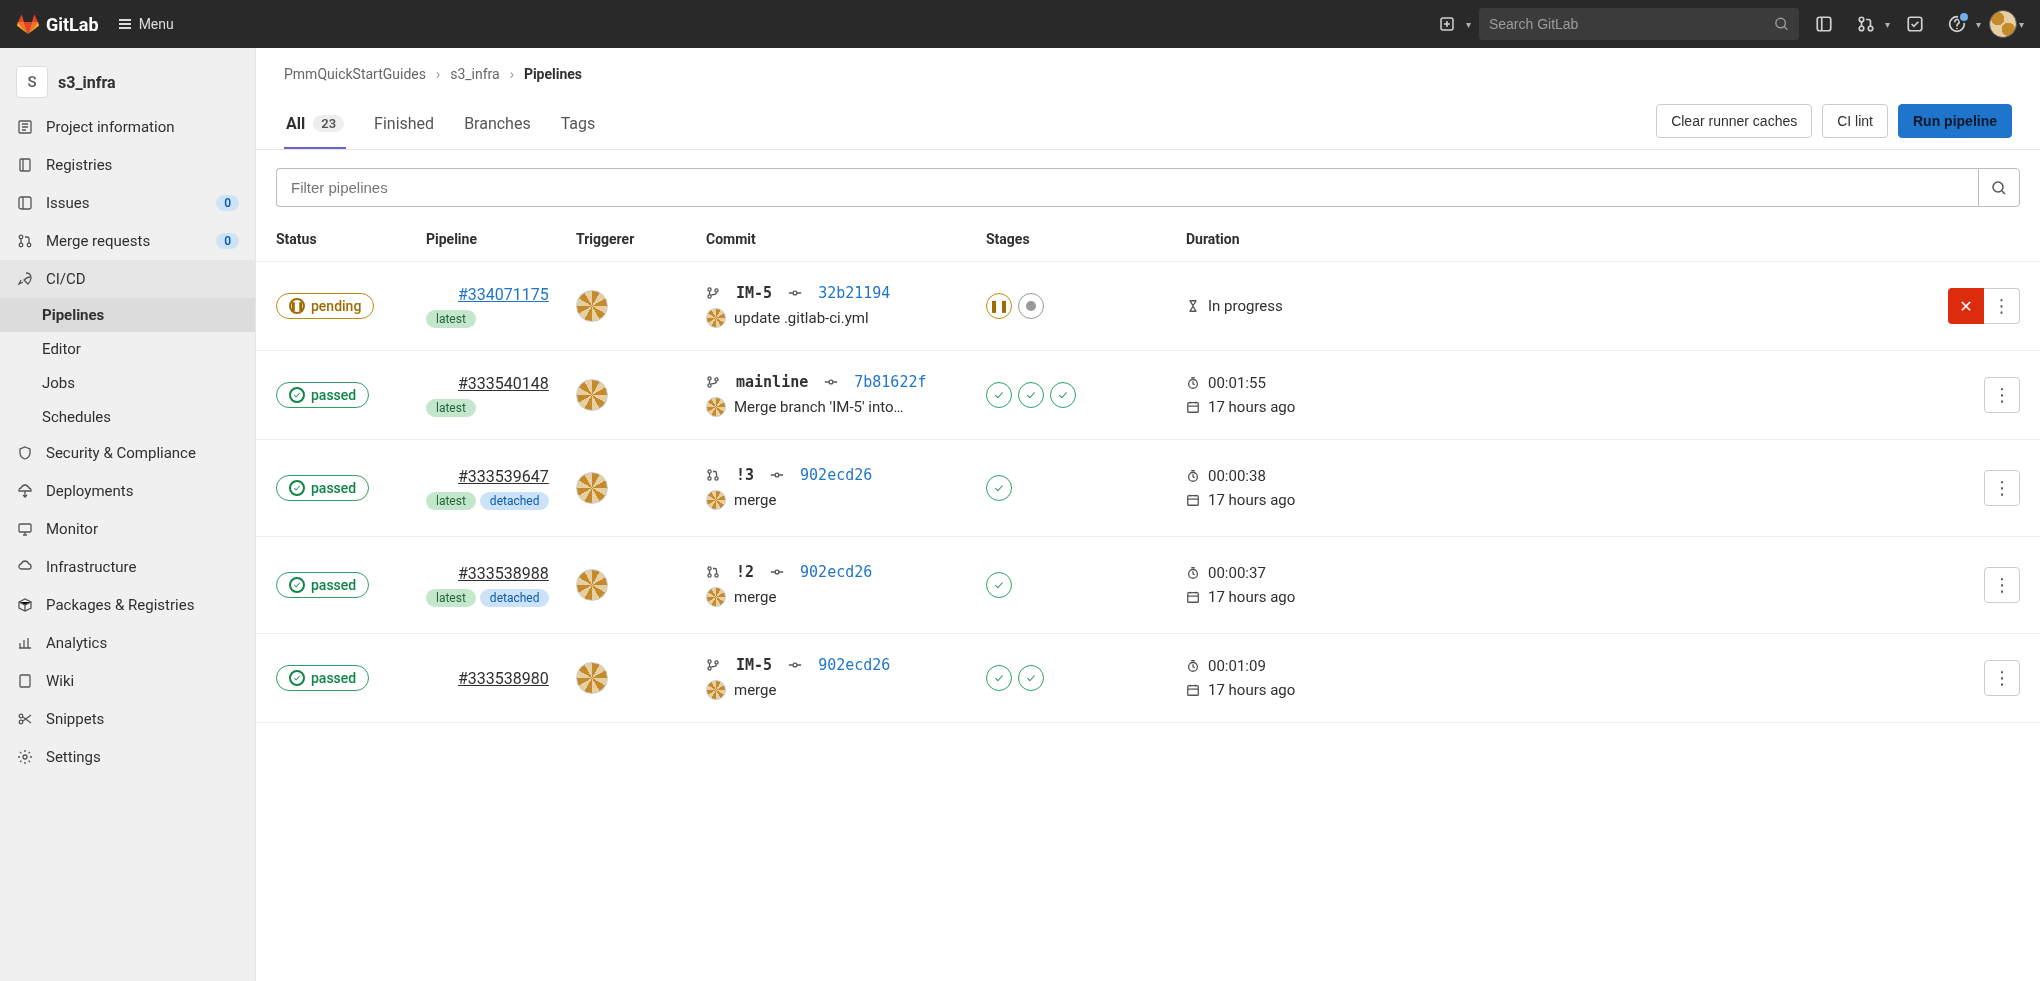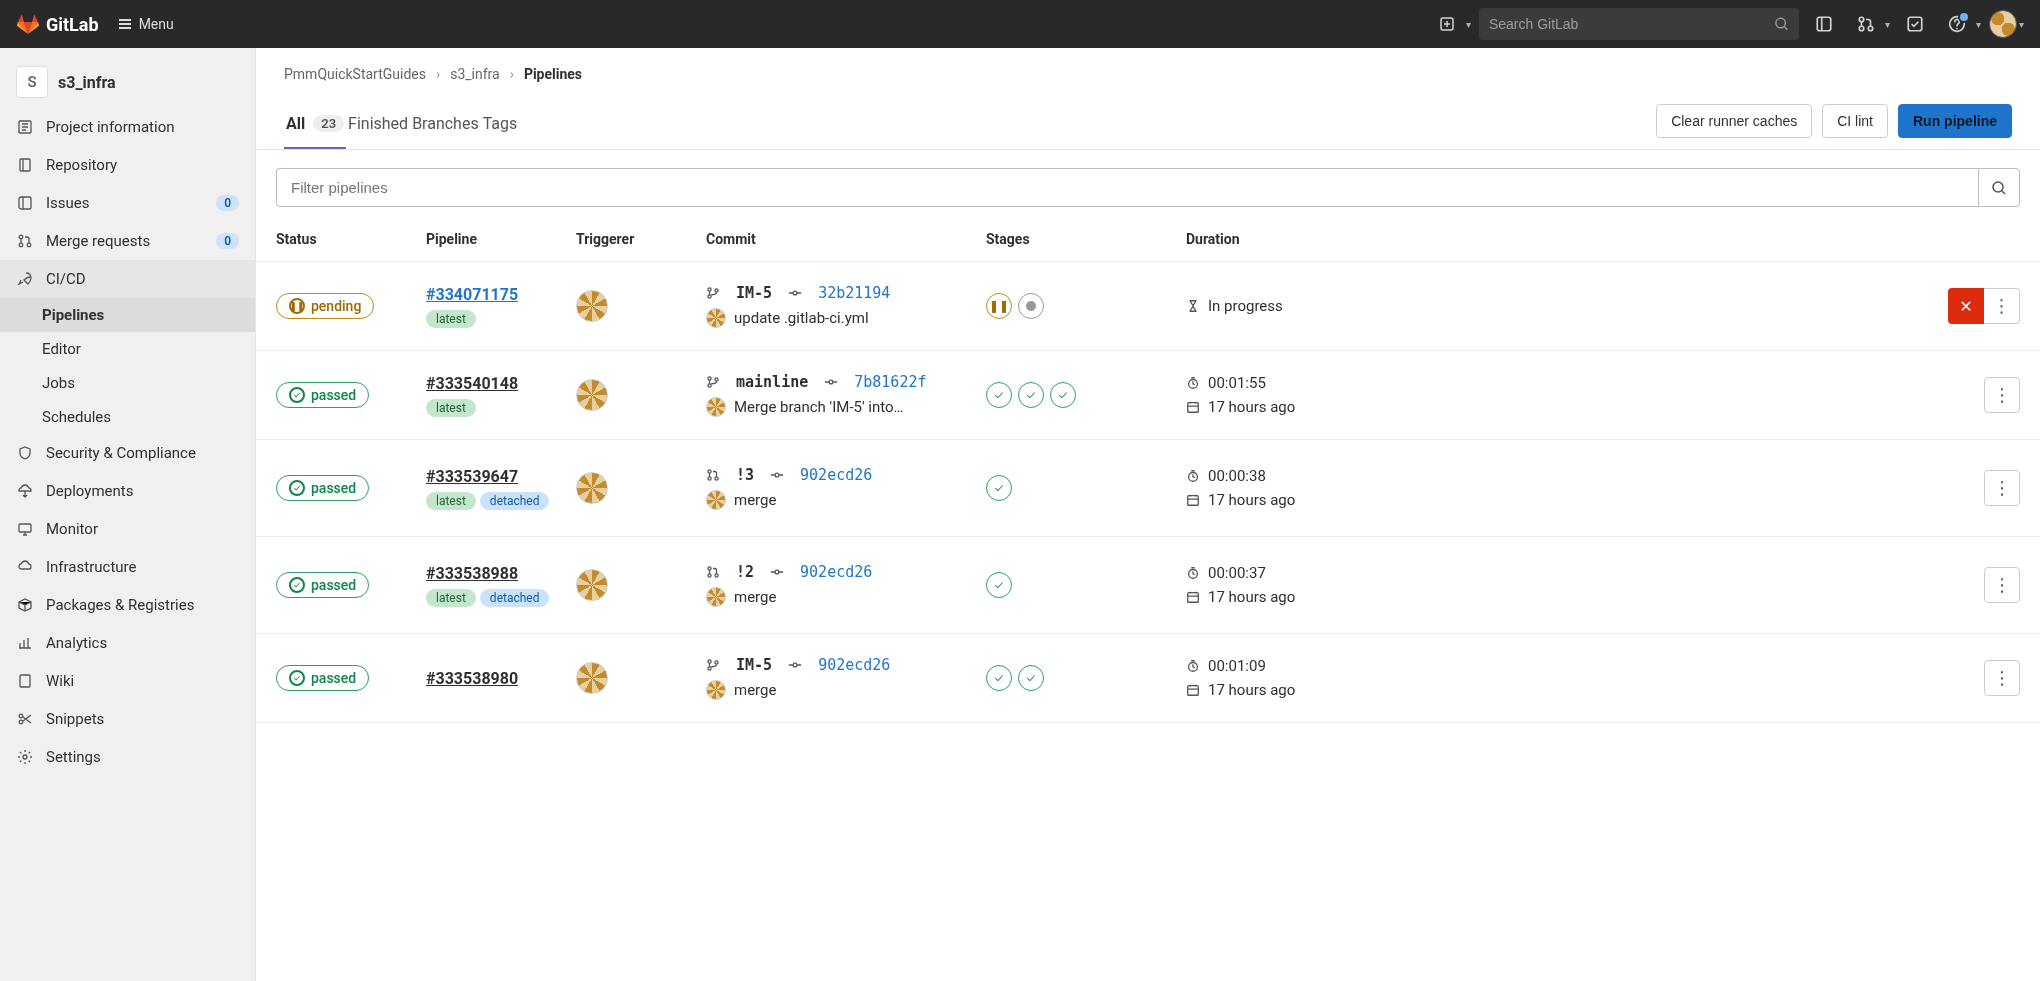--- a/index.html
+++ b/index.html
@@ -102,21 +102,21 @@
   .crumbs .crumb-sep { color:#999; }
   .crumbs .crumb-last { color:#303030; font-weight:700; }
 
   
   .pagehead {
     display:flex; align-items:center;
     padding: 6px 28px 0 28px;
     border-bottom:1px solid #e5e5e5;
     gap:24px;
   }
-  .tabs { display:flex; align-items:center; }
+  .tabs { display:flex; gap:26px; align-items:center; }
   .tab {
     padding: 14px 2px; cursor:pointer; color:#555; font-size:16px;
     display:flex; align-items:center; gap:8px;
     border-bottom:2px solid transparent;
   }
   .tab.active { color:#303030; font-weight:700; border-bottom-color:#6666c4; }
   .tab .count-badge {
     background:#eee; color:#555; border-radius:10px;
     padding:1px 8px; font-size:13px; font-weight:600;
   }
@@ -172,21 +172,21 @@
   }
   .status-pending { color:#9e6a03; border-color:#c28b0e; }
   .status-passed { color:#108548; border-color:#2da160; }
   .pill-icon-circle {
     width:16px; height:16px; border:2px solid currentColor; border-radius:50%;
     display:inline-flex; align-items:center; justify-content:center;
     font-size:9px;
   }
 
   
-  .pipe-id { color:#1f75cb; text-decoration:underline; font-size:16px; font-weight:700; cursor:pointer; }
+  .pipe-id { color:#1f75cb; text-decoration:underline; font-size:16px; font-weight:400; cursor:pointer;margin-left:32px; }
   .pipe-id.plain { color:#303030; }
   .tag {
     display:inline-block; font-size:12px; border-radius:10px;
     padding:2px 10px; margin-top:6px; margin-right:4px;
   }
   .tag-latest { background:#c3e6cd; color:#24663b; }
   .tag-detached { background:#cbe2f9; color:#0b5cad; }
 
   
   .mini-avatar {
@@ -334,21 +334,21 @@
         </span>
       <span>Project information</span>
     </div>
     <div class="sb-item">
       <span class="sb-icon">
           <svg width="16" height="16" viewBox="0 0 16 16">
             <rect x="3" y="2" width="10" height="12" rx="1" fill="none" stroke="currentColor" stroke-width="1.3"></rect>
             <path d="M6 2v12" stroke="currentColor" stroke-width="1.3"></path>
           </svg>
         </span>
-      <span>Repository</span>
+      <span>Registries</span>
     </div>
     <div class="sb-item">
       <span class="sb-icon">
           <svg width="16" height="16" viewBox="0 0 16 16">
             <rect x="2" y="2" width="12" height="12" rx="2" fill="none" stroke="currentColor" stroke-width="1.3"></rect>
             <path d="M6 2v12" stroke="currentColor" stroke-width="1.3"></path>
           </svg>
         </span>
       <span>Issues</span>
       <span class="sb-badge">0</span>

